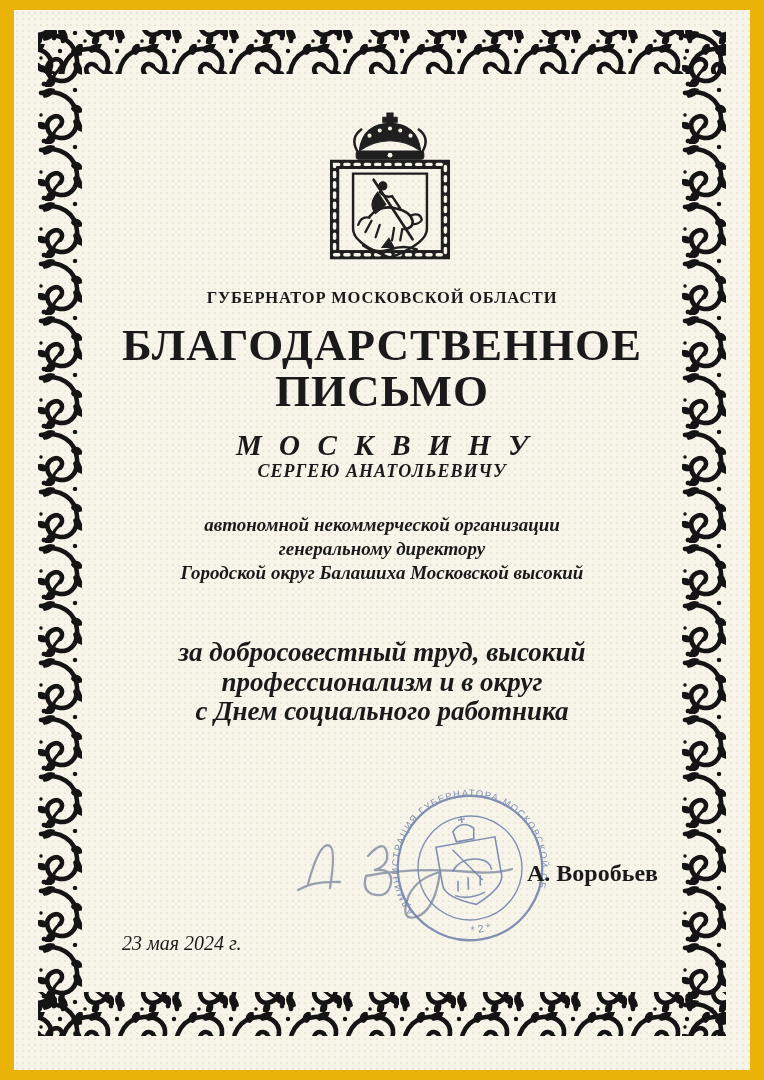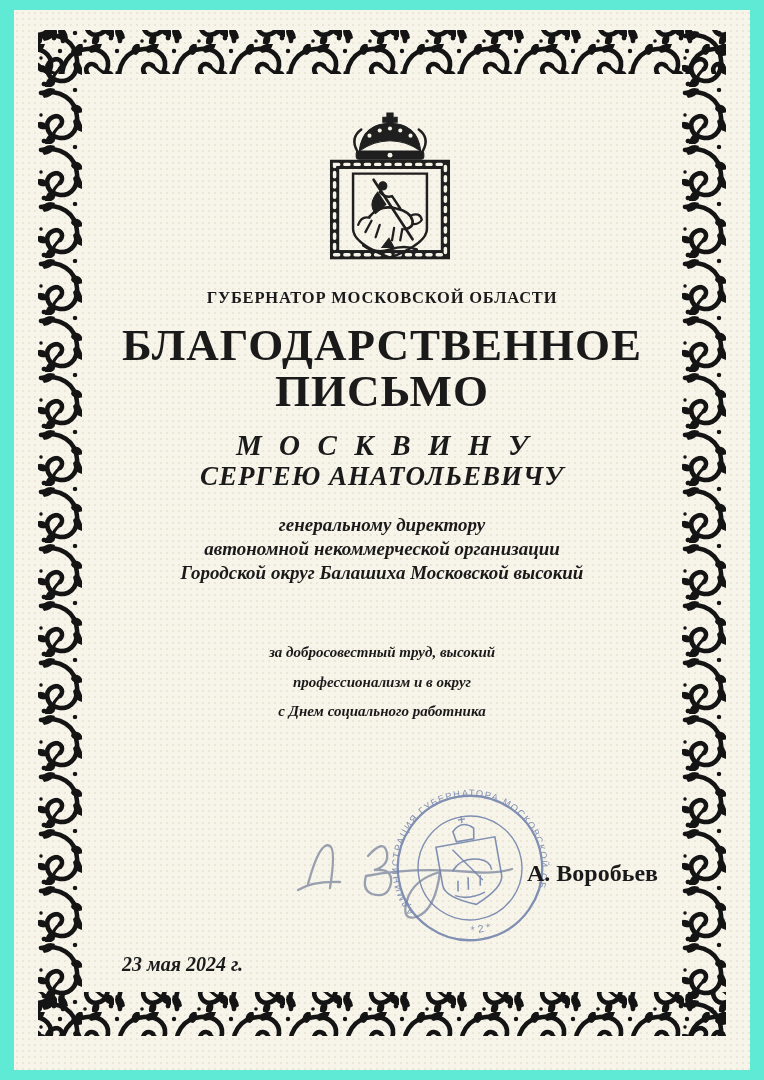--- a/index.html
+++ b/index.html
@@ -1,53 +1,53 @@
 <!DOCTYPE html>
 <html><head>
 <meta charset="utf-8">
 <style>
   * { margin:0; padding:0; box-sizing:border-box; }
   html,body { background:#ffffff; }
   body { font-family:"Liberation Serif", serif; color:#1a1a1a; }
   .page {
     position:relative; width:764px; height:1080px; overflow:hidden;
-    background:#5eead4;
+    background:#eab308;
   }
   .paper {
     position:absolute; left:14px; top:10px; right:14px; bottom:10px;
     background-color:#f7f4ea;
     background-image:radial-gradient(rgba(205,195,165,.28) 1px, rgba(0,0,0,0) 1px);
     background-size:6px 6px;
   }
   .border-svg, .abs { position:absolute; }
   .centered { left:80px; width:604px; text-align:center; }
   .issuer {
     top:288px; font-size:16.5px; font-weight:bold; letter-spacing:0.8px;
   }
   .title {
     top:302px; font-size:45px; font-weight:bold; line-height:46px; letter-spacing:1px;margin-top:20px;
   }
   .surname {
     top:429px; font-size:29px; font-weight:bold; font-style:italic;
     letter-spacing:0.6em; text-indent:0.6em;
   }
   .name-patronymic {
-    top:461px; font-size:27px; font-weight:bold; font-style:italic; letter-spacing:1px;
+    top:461px; font-size:18px; font-weight:bold; font-style:italic; letter-spacing:1px;
   }
   .position-block {
     top:513px; font-size:19px; font-weight:bold; font-style:italic; line-height:24px;
   }
   .reason-block {
-    top:638px; font-size:15px; font-weight:bold; font-style:italic; line-height:29.5px;text-align:center;
+    top:638px; font-size:27px; font-weight:bold; font-style:italic; line-height:29.5px;text-align:center;
   }
   .official-name {
     left:527px; top:860px; font-size:24px; font-weight:bold; 
   }
   .date {
-    left:122px; top:953px; font-size:20px; font-weight:bold; font-style:italic;text-align:center;
+    left:122px; top:932px; font-size:20px; font-weight:normal; font-style:italic;text-align:center;
   }
   .stamp-wrap { left:382px; top:780px; width:176px; height:176px; opacity:.88; }
   .sig-wrap { left:290px; top:822px; width:260px; height:120px; }
   .emblem-wrap { left:320px; top:110px; width:140px; height:158px; }
 </style>
 </head>
 <body>
 
 <div class="page">
   <div class="paper"></div>
@@ -118,22 +118,22 @@
 
   <div class="abs centered title">
     <div>БЛАГОДАРСТВЕННОЕ</div>
     <div>ПИСЬМО</div>
   </div>
 
   <div class="abs centered surname">МОСКВИНУ</div>
   <div class="abs centered name-patronymic">СЕРГЕЮ АНАТОЛЬЕВИЧУ</div>
 
   <div class="abs centered position-block">
+    <div>автономной некоммерческой организации</div>
     <div>генеральному директору</div>
-    <div>автономной некоммерческой организации</div>
     <div>Городской округ Балашиха Московской высокий</div>
   </div>
 
   <div class="abs centered reason-block">
     <div>за добросовестный труд, высокий</div>
     <div>профессионализм и в округ</div>
     <div>с Днем социального работника</div>
   </div>
 
   <svg class="abs sig-wrap" viewBox="0 0 260 120">

